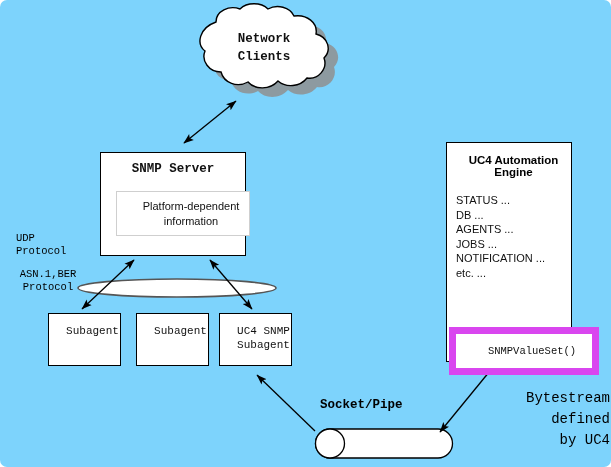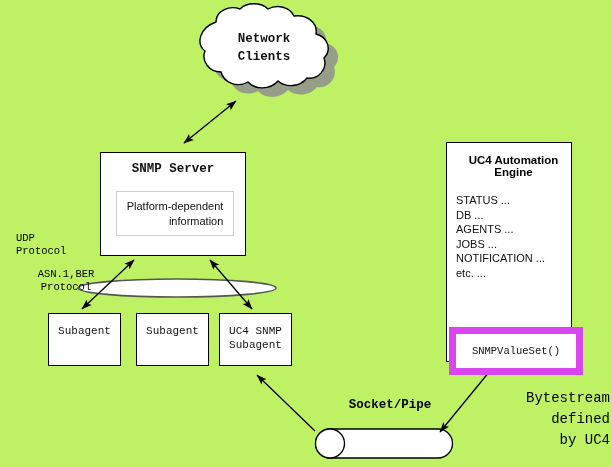--- a/index.html
+++ b/index.html
@@ -7,22 +7,23 @@
     padding: 0;
     background: #ffffff;
   }
   body {
     font-family: "Liberation Sans", sans-serif;
   }
   #canvas {
     position: relative;
     width: 611px;
     height: 467px;
-    background: #bef264;
+    background: #7dd3fc;
     overflow: hidden;
+    border-radius: 7px;
   }
   .svg-layer {
     position: absolute;
     left: 0;
     top: 0;
     width: 611px;
     height: 467px;
   }
   .node {
     position: absolute;
@@ -35,55 +36,56 @@
   .mono {
     font-family: "Liberation Mono", "DejaVu Sans Mono", monospace;
   }
   .sans {
     font-family: "Liberation Sans", sans-serif;
   }
   .ctr {
     display: flex;
     align-items: center;
     justify-content: center;
-    text-align: right;
+    text-align: center;
+    padding-left: 16px;
   }
 
   
   #snmp-messages-label {
     left: 44px; top: 63px; width: 160px;
     font-size: 10.5px;
     line-height: 13.6px;
     color: #000;
     white-space: pre-line;
     letter-spacing: 0px;
   }
   #udp-protocol-label {
     left: 16px; top: 232px; width: 92px;
     font-size: 10.5px; line-height: 13.4px;
     text-align: left; color: #000;
     white-space: pre-line;
   }
   #asn-protocol-label {
-    left: 20px; top: 268px; width: 92px;
+    left: 2px; top: 268px; width: 92px;
     font-size: 10.5px; line-height: 13.4px;
     text-align: center; color: #000;
     white-space: pre-line;
   }
   #bytestream-label {
     left: 492px; top: 388px; width: 118px;
     font-size: 14px; line-height: 21px;
     color: #000;
     white-space: pre-line;
     text-align: right;
   }
   #socket-pipe-label {
     left: 320px; top: 398px; width: 140px;
     font-size: 12.5px; font-weight: bold;
-    text-align: center; color: #000;
+    text-align: left; color: #000;
   }
   #cloud-text {
     left: 206px; top: 30px; width: 116px;
     text-align: center;
     font-size: 12.5px; font-weight: bold;
     line-height: 18px; color: #111;
     white-space: pre-line;
   }
 
   

